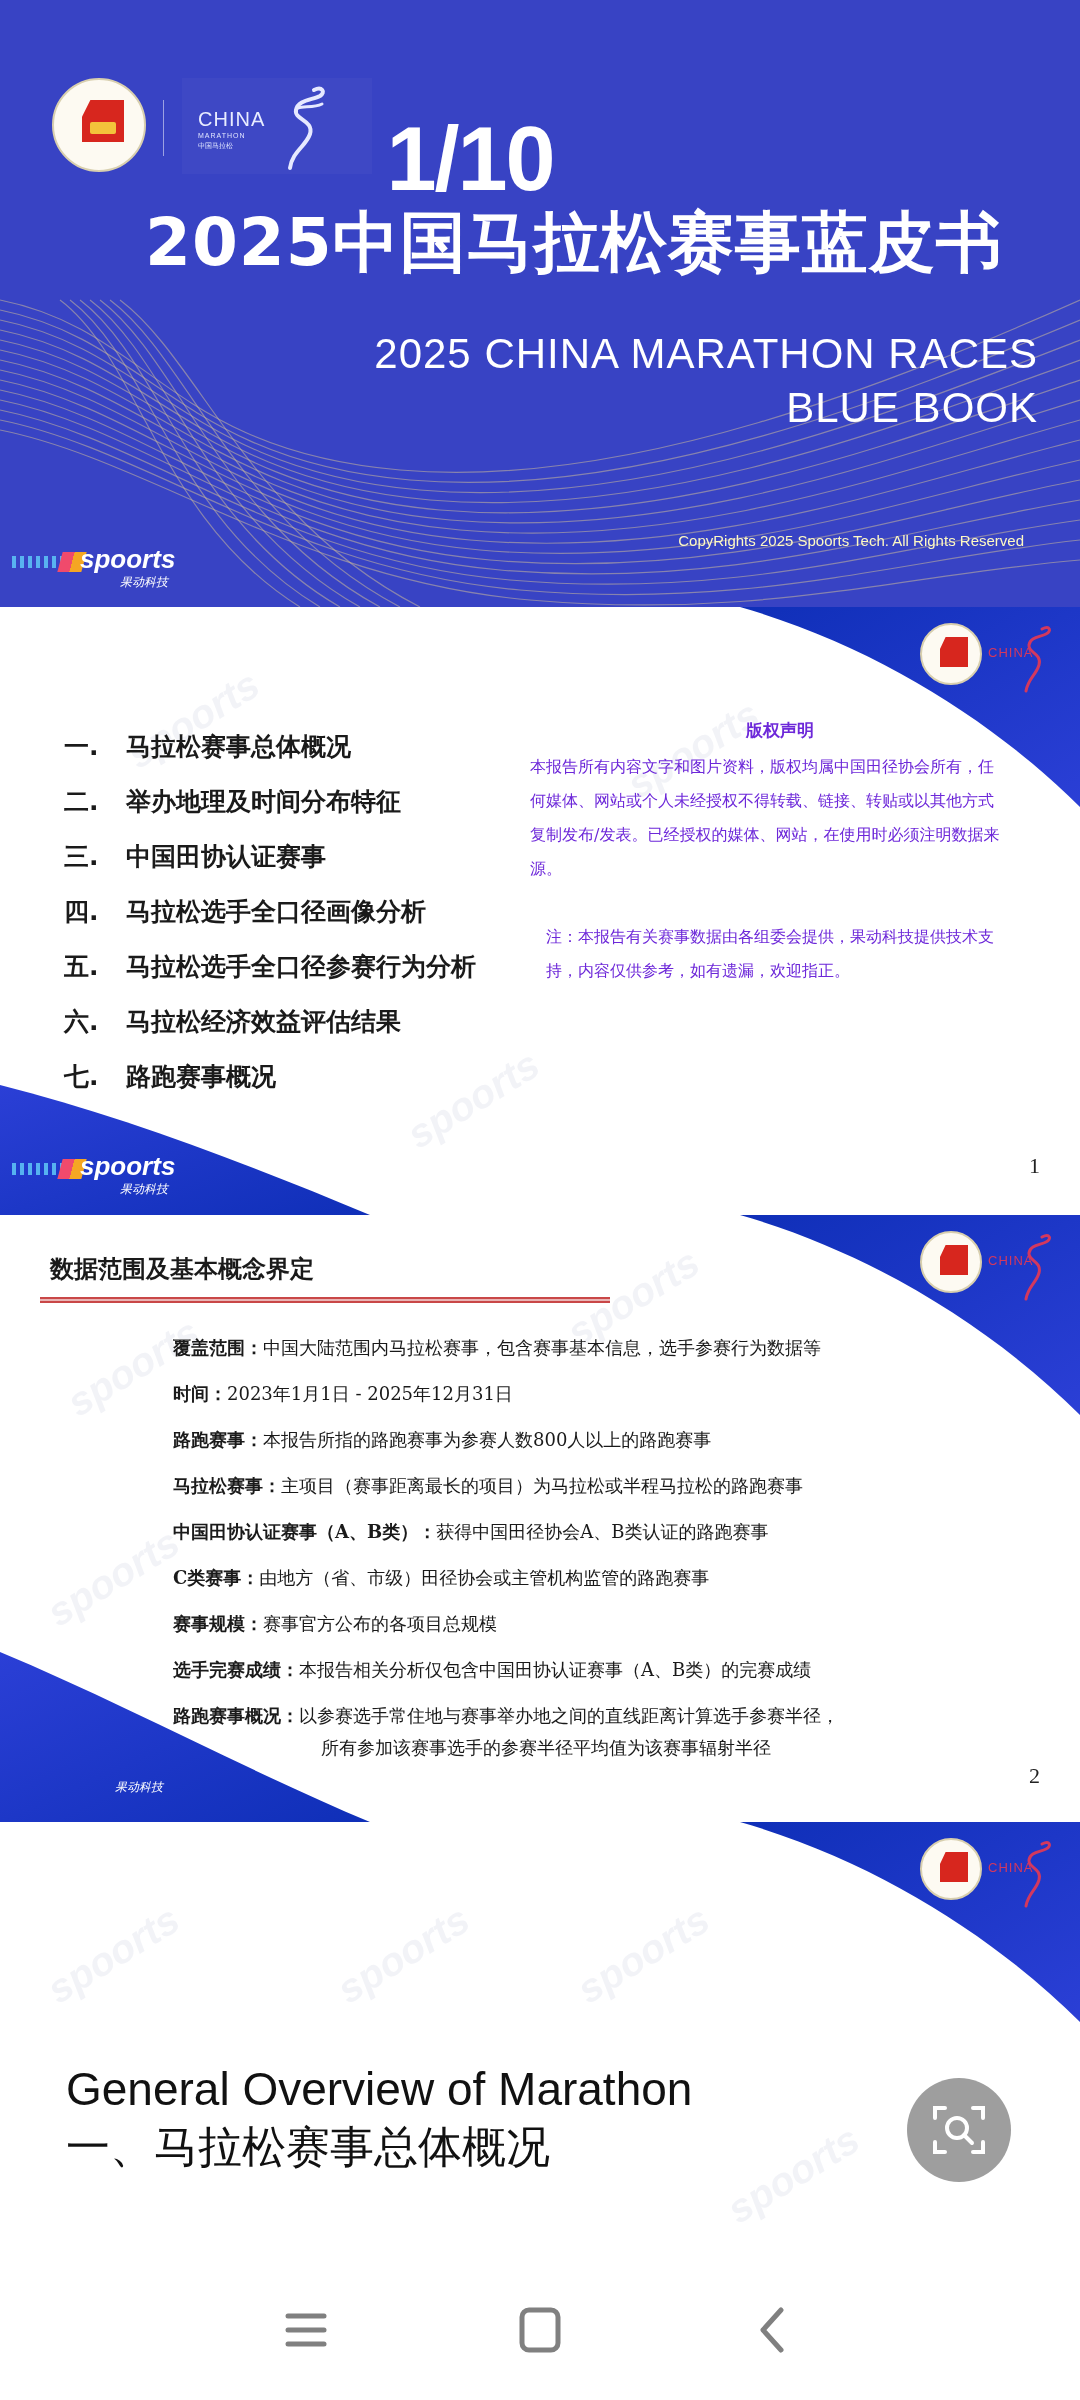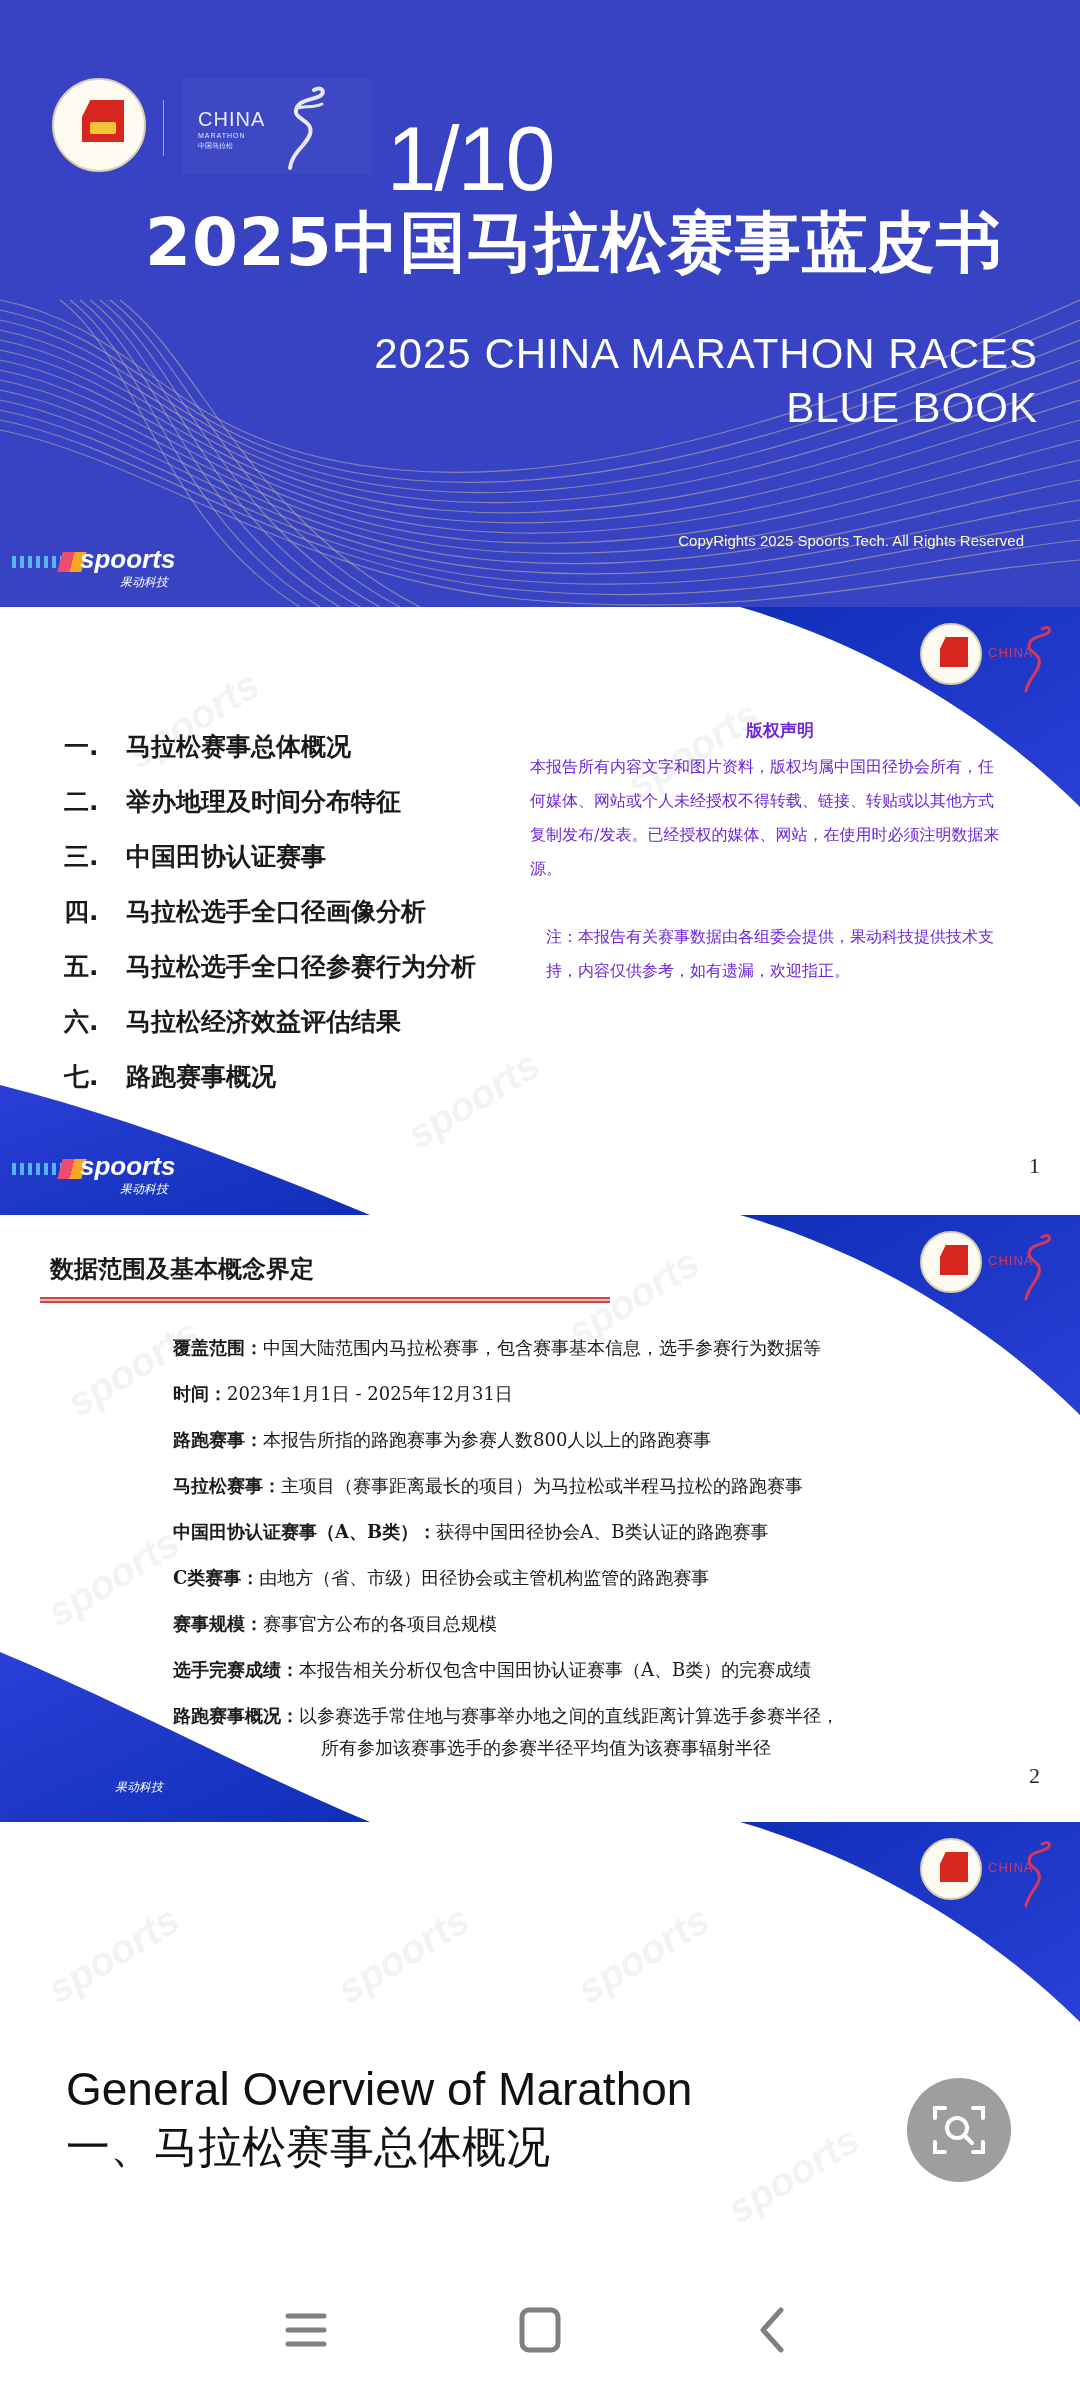--- a/index.html
+++ b/index.html
@@ -14,21 +14,21 @@
   .cover-logo-caa { position: absolute; left: 52px; top: 78px; width: 94px; height: 94px; border-radius: 50%; background: #fdfaf2; border: 2px solid #d8cfae; }
   .cover-logo-caa .flag { position: absolute; left: 28px; top: 20px; width: 42px; height: 42px; background: #d7261e; clip-path: polygon(20% 0, 100% 0, 100% 100%, 0 100%, 0 40%); }
   .cover-logo-caa .flag::after { content: ""; position: absolute; left: 8px; top: 22px; width: 26px; height: 12px; background: #f3c33b; border-radius: 2px; }
   .cover-divider { position: absolute; left: 163px; top: 100px; width: 1px; height: 56px; background: rgba(255,255,255,0.5); }
   .cover-logo-cm { position: absolute; left: 182px; top: 78px; width: 190px; height: 96px; background: rgba(255,255,255,0.03); }
   .cover-logo-cm .cm-title { position: absolute; left: 16px; top: 30px; color: #e8ecff; font-size: 20px; letter-spacing: 1px; }
   .cover-logo-cm .cm-sub { position: absolute; left: 16px; top: 54px; color: #dfe4ff; font-size: 7px; letter-spacing: 1px; }
   .cover-logo-cm .cm-sub2 { position: absolute; left: 16px; top: 63px; color: #dfe4ff; font-size: 7px; }
   .cover-logo-cm svg { position: absolute; left: 92px; top: 4px; }
 
-  .cover-page-num { position: absolute; left: 0; width: 950px; top: 108px; text-align: center; color: #ffffff; font-size: 90px; font-weight: normal; letter-spacing: -2px; padding-left: 0; }
+  .cover-page-num { position: absolute; left: 0; width: 950px; top: 108px; text-align: center; color: #ffffff; font-size: 90px; font-weight: bold; letter-spacing: -2px; padding-left: 0; }
   .cover-page-num span { display: inline-block; margin-left: -10px; }
   .cover-title-cn { position: absolute; left: 145px; top: 198px; color: #ffffff; font-size: 66px; font-weight: bold; white-space: nowrap; letter-spacing: 1px; font-family: "DejaVu Sans", sans-serif; }
   .cover-title-en1 { position: absolute; right: 42px; top: 330px; color: #ffffff; font-size: 42px; letter-spacing: 1px; }
   .cover-title-en2 { position: absolute; right: 42px; top: 384px; color: #ffffff; font-size: 42px; letter-spacing: 1px; }
   .cover-copyright { position: absolute; right: 56px; top: 532px; color: #fef9c3; font-size: 15px; }
 
   .spoorts-logo { position: absolute; }
   .spoorts-logo .dots { position: absolute; left: 0; top: 8px; width: 70px; height: 12px;
      background: repeating-linear-gradient(90deg, #5cc0f5 0 4px, transparent 4px 8px); opacity: .9; }
   .spoorts-logo .dots2 { position: absolute; left: 48px; top: 4px; width: 24px; height: 20px;

